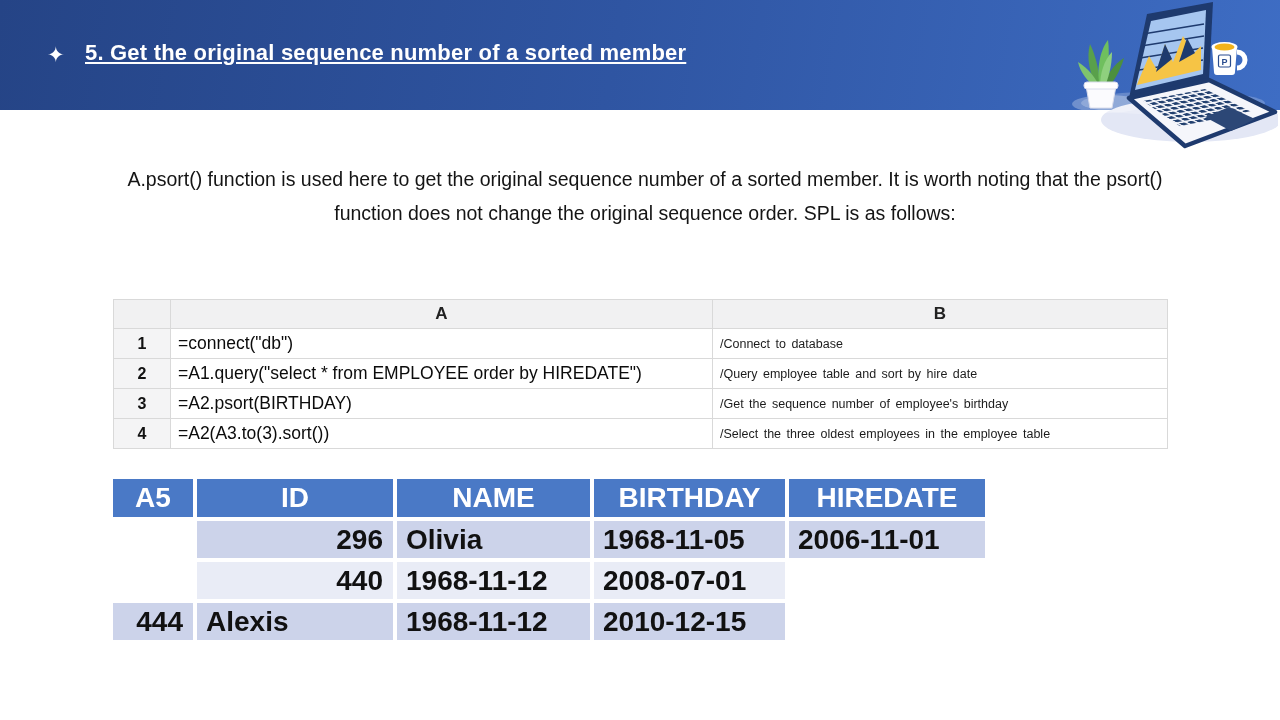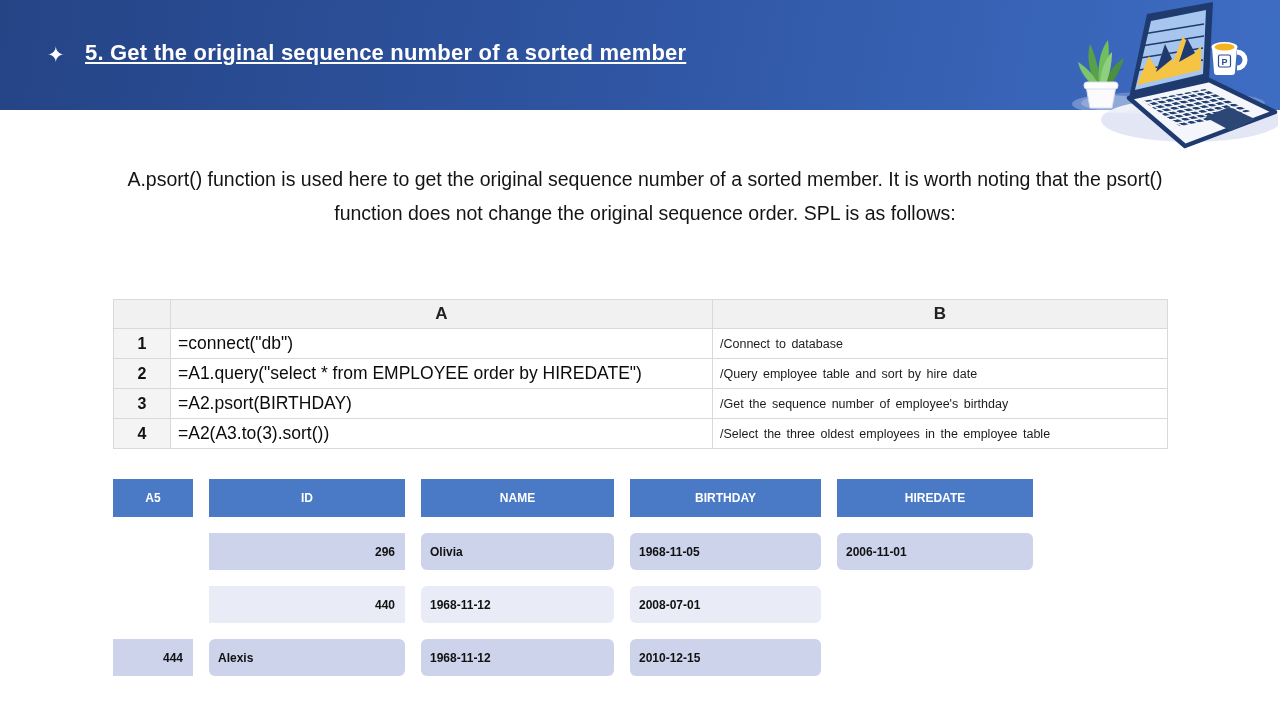--- a/index.html
+++ b/index.html
@@ -37,29 +37,29 @@
   .spl col.c-num  { width:57px; }
   .spl col.c-code { width:542px; }
   .spl td.num  { text-align:center; font-weight:700; font-size:16px; background:#f4f4f5; color:#111; }
   .spl td.code { height:29px; font-size:17.5px; padding:0 0 0 7px; color:#0b0b0b; }
   .spl td.comment { font-size:12.5px; padding:0 0 0 7px; color:#1c1c1c; word-spacing:2px; }
 
   
   .result {
     position:absolute; left:113px; top:479px;
     display:grid; grid-template-columns:80px 196px 193px 191px 196px;
-    grid-template-rows:38px 37px 37px 37px; gap:16px; font-size:12px; color:#111;
+    grid-template-rows:38px 37px 37px 37px; gap:4px; font-size:28px; color:#111;
   }
   .result .hd {
     background:#4a79c6; color:#ffffff; font-weight:700;
     display:flex; align-items:center; justify-content:center;
   }
   .result .cell { display:flex; align-items:center;font-weight:bold; }
   .result .id   { justify-content:flex-end; padding-right:10px; }
-  .result .left { padding-left:9px;border-radius:6px; }
+  .result .left { padding-left:9px; }
   .r-odd  { background:#ccd3ea; }
   .r-even { background:#e9ecf6; }
   .spacer { background:transparent; }
 </style>
 </head>
 <body>
 
 <div class="slide">
 
   <header class="band">

